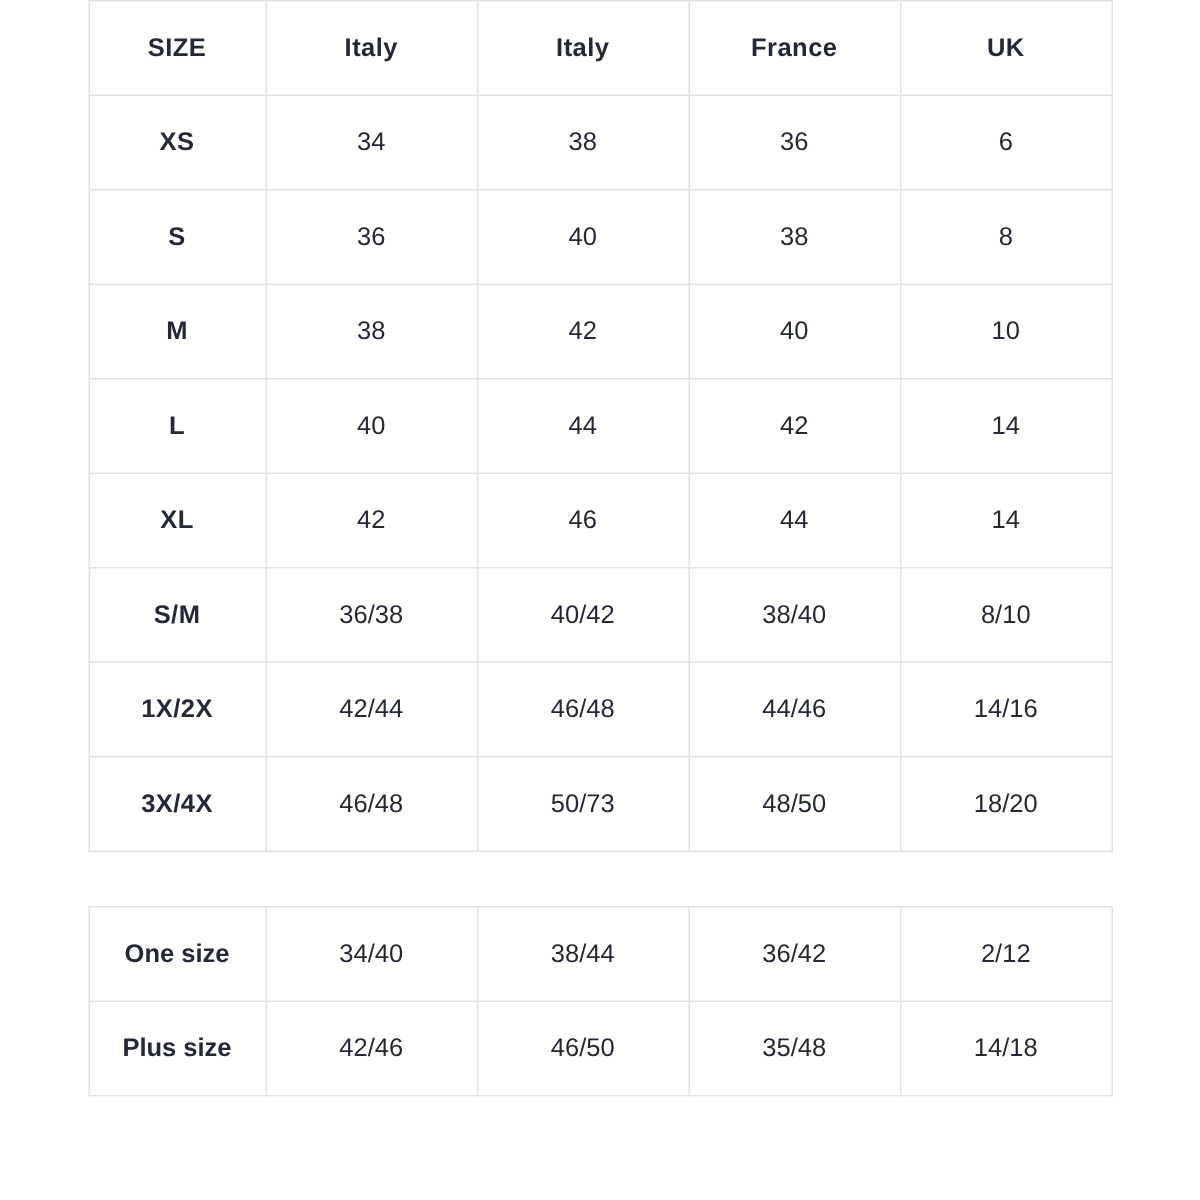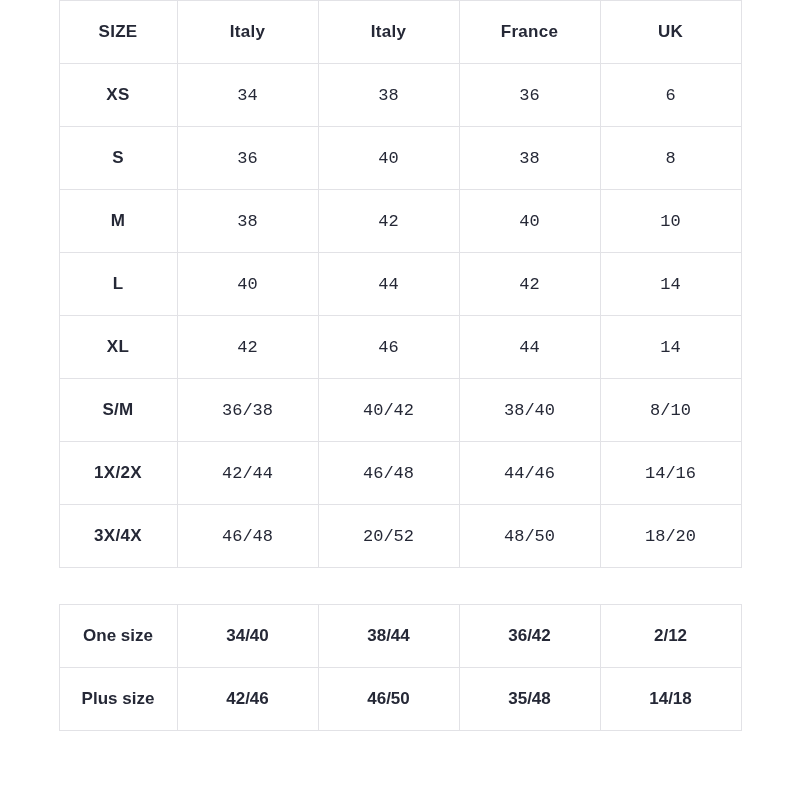--- a/index.html
+++ b/index.html
@@ -40,31 +40,30 @@
 
   
   #main-table tr { height: 63px; }
   #main-table .hdr,
   #main-table .rowlabel {
     font-weight: bold;
     letter-spacing: 0.3px;
   }
   #main-table .val {
     font-weight: normal;
-    font-family: Liberation Mono, monospace;
   }
 
   
   .spacer { height: 36px; }
   #extra-table tr { height: 63px; }
   #extra-table .rowlabel {
     font-weight: bold;
   }
   #extra-table .val {
-    font-weight: bold;
+    font-weight: normal;
   }
 </style>
 </head>
 <body>
 
 <div class="page">
 
   <table class="size-table" id="main-table">
     <colgroup>
       <col class="c-size">
@@ -128,21 +127,21 @@
       <tr>
         <td class="rowlabel">1X/2X</td>
         <td class="val">42/44</td>
         <td class="val">46/48</td>
         <td class="val">44/46</td>
         <td class="val">14/16</td>
       </tr>
       <tr>
         <td class="rowlabel">3X/4X</td>
         <td class="val">46/48</td>
-        <td class="val">20/52</td>
+        <td class="val">50/73</td>
         <td class="val">48/50</td>
         <td class="val">18/20</td>
       </tr>
     </tbody>
   </table>
 
   <div class="spacer"></div>
 
   <table class="size-table" id="extra-table">
     <colgroup>

